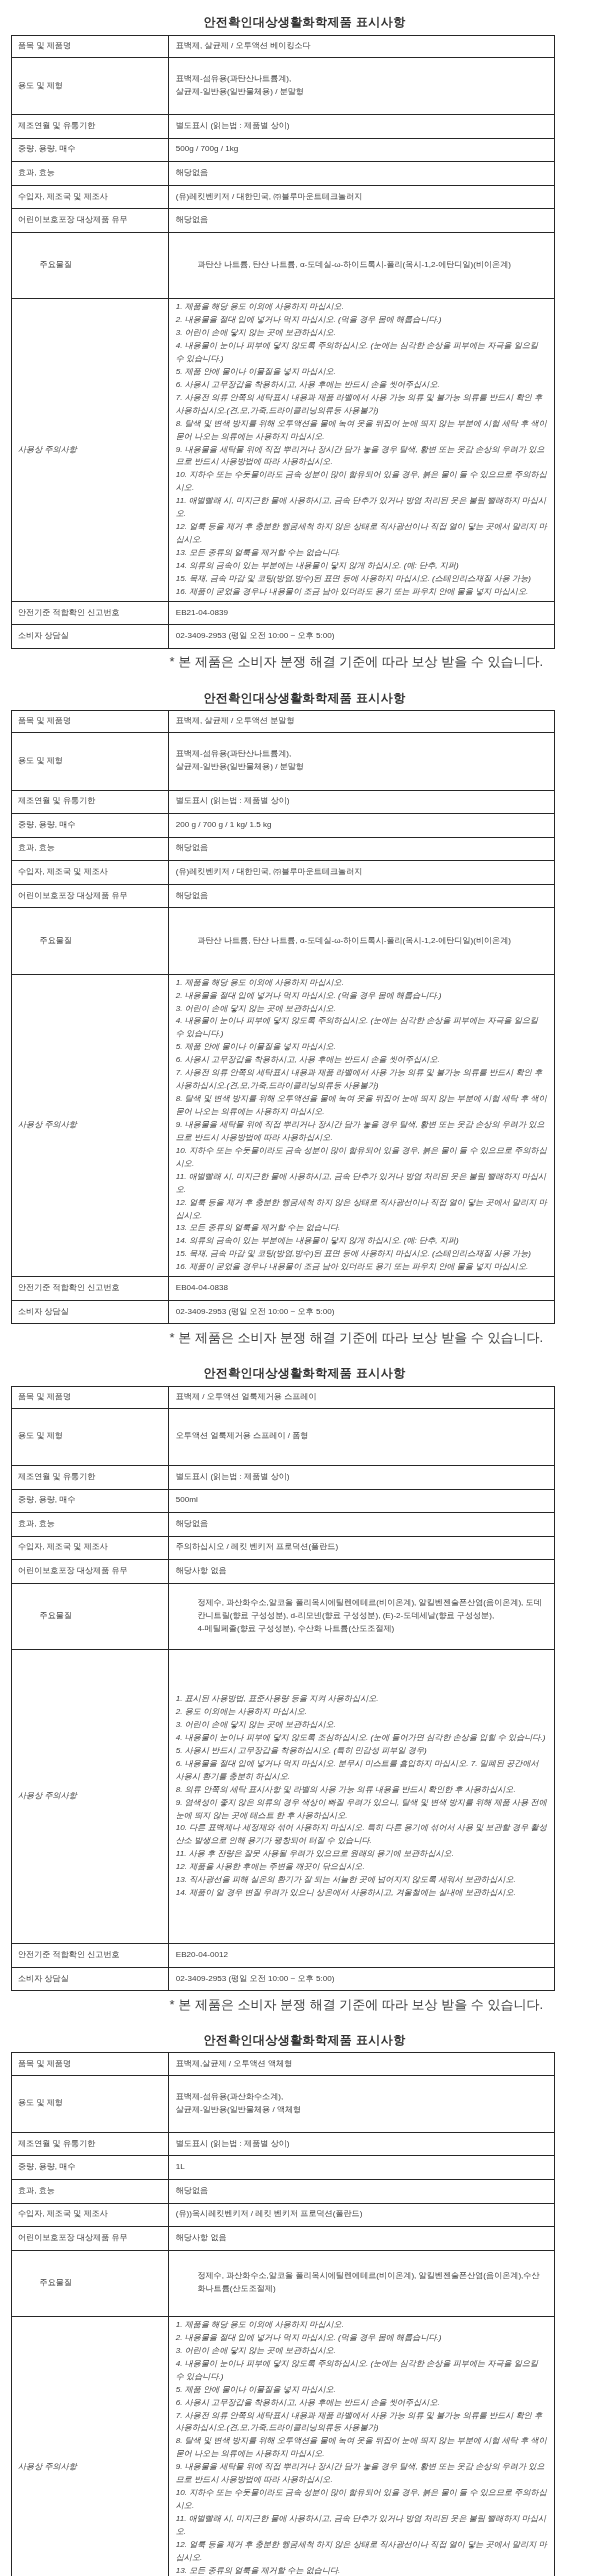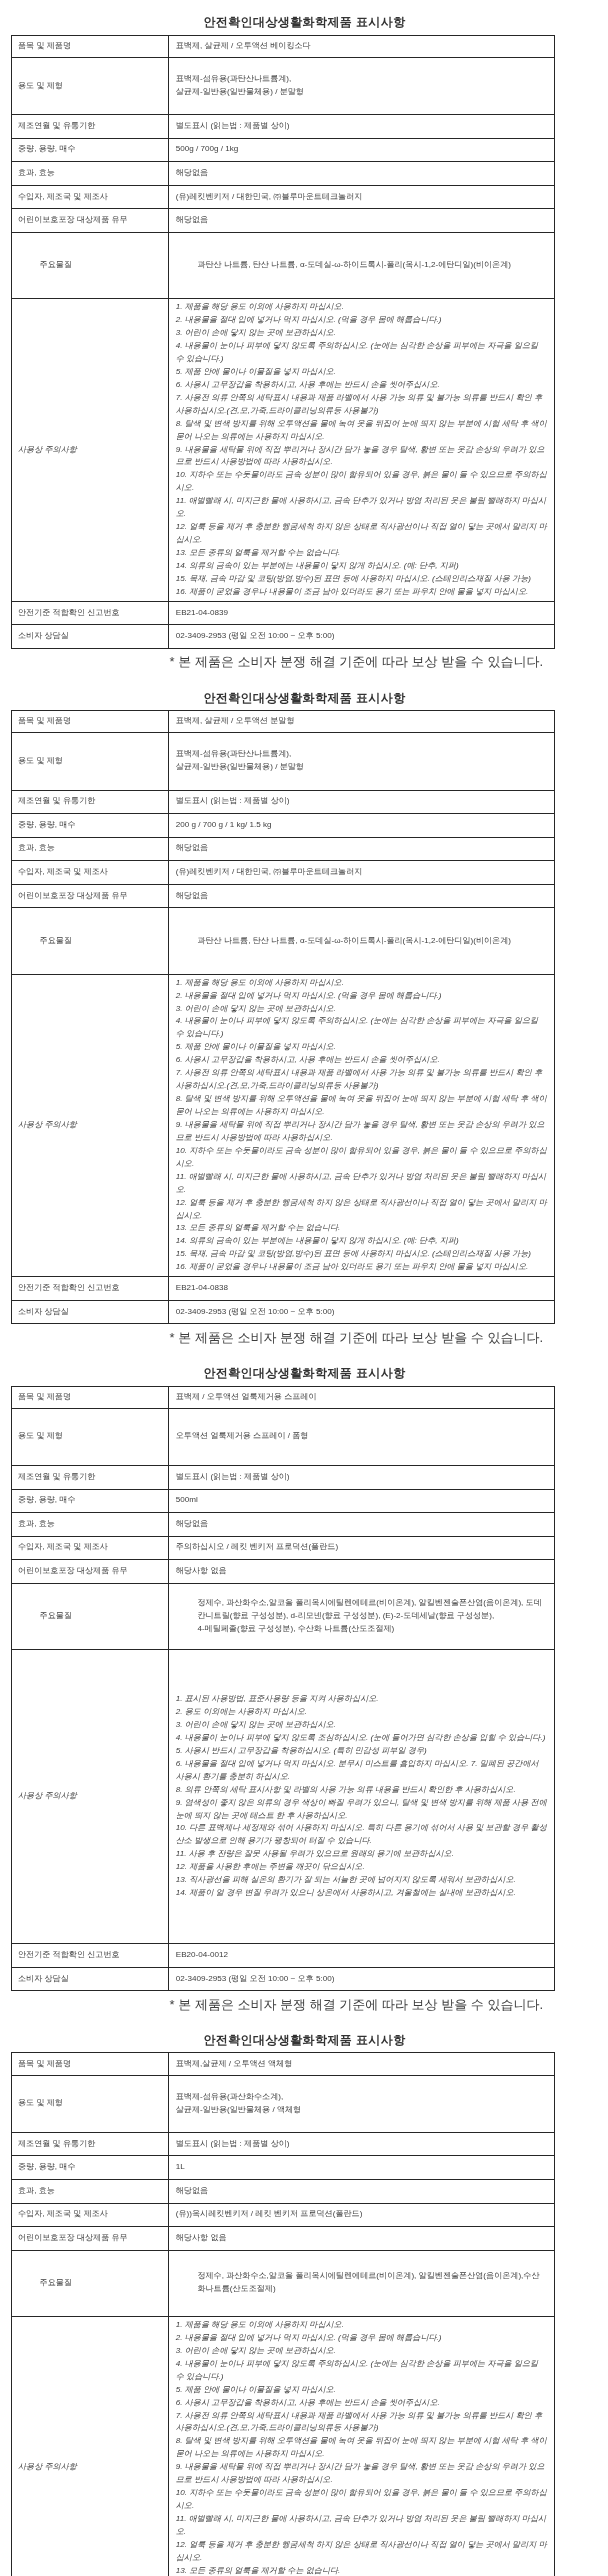--- a/index.html
+++ b/index.html
@@ -222,21 +222,21 @@
 12. 얼룩 등을 제거 후 충분한 헹굼세척 하지 않은 상태로 직사광선이나 직접 열이 닿는 곳에서 말리지 마십시오.
 13. 모든 종류의 얼룩을 제거할 수는 없습니다.
 14. 의류의 금속이 있는 부분에는 내용물이 닿지 않게 하십시오. (예: 단추, 지퍼)
 15. 목재, 금속 마감 및 코팅(방염,방수)된 표면 등에 사용하지 마십시오. (스테인리스재질 사용 가능)
 16. 제품이 굳었을 경우나 내용물이 조금 남아 있더라도 용기 또는 파우치 안에 물을 넣지 마십시오.</span>
             </td>
         </tr>
         <tr class="r-plain">
           <td class="cell-label">안전기준 적합확인 신고번호</td>
           <td class="cell-value">
-              <span class="value">EB21-04-0838</span>
+              <span class="value">EB04-04-0838</span>
             </td>
         </tr>
         <tr class="r-plain">
           <td class="cell-label">소비자 상담실</td>
           <td class="cell-value">
               <span class="value">02-3409-2953 (평일 오전 10:00 ~ 오후 5:00)</span>
             </td>
         </tr>
       </tbody>
     </table>

